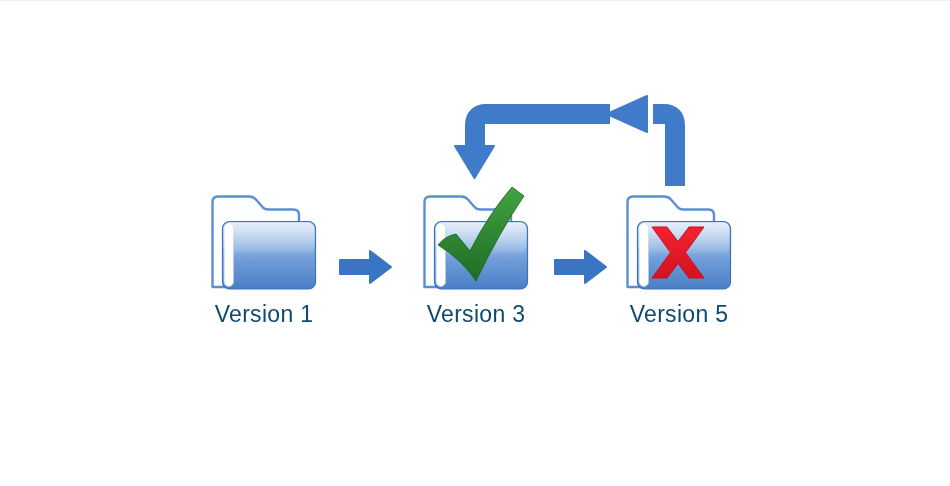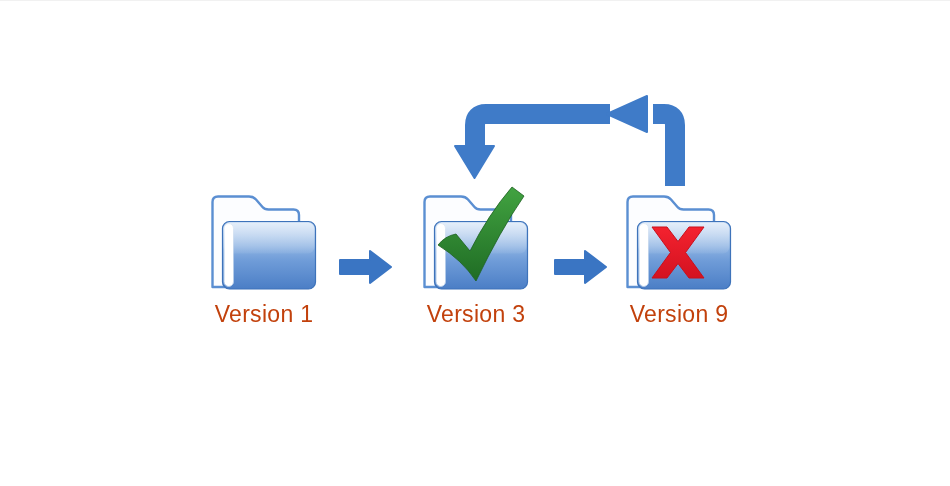--- a/index.html
+++ b/index.html
@@ -14,21 +14,21 @@
   }
   .abs{position:absolute;}
   .folder-group{position:absolute;width:106px;height:98px;}
   .folder-label{
     position:absolute;
     top:108px;left:50%;
     transform:translateX(-50%);
     white-space:nowrap;
     font-size:23px;
     letter-spacing:0.3px;
-    color:#c2410c;
+    color:#0c4a6e;
     font-weight:400;
   }
   .overlay-icon{position:absolute;}
   svg{display:block;}
 </style>
 </head>
 <body>
 
 <div class="canvas">
 
@@ -100,16 +100,16 @@
   <div class="folder-group" style="left:626px;top:192px">
     <svg width="106" height="98" viewBox="0 0 106 98">
       <path d="M 1.5,94 L 1.5,9 Q 1.5,3.5 7,3.5 L 38,3.5 Q 42.5,3.5 45,6.5 L 51.5,14 Q 53.5,16.5 57.5,16.5 L 82.5,16.5 Q 88,16.5 88,22 L 88,94 Z" fill="#fcfdff" stroke="#5b8fd2" stroke-width="2.4" stroke-linejoin="round"></path>
       <rect x="11.5" y="28.5" width="93" height="67.5" rx="7" fill="url(#gradFront)" stroke="#3e73ba" stroke-width="1.2"></rect>
       <rect x="13" y="30.5" width="9.5" height="63" rx="4.75" fill="#ffffff" stroke="#b3cbe9" stroke-width="1"></rect>
       <rect x="12.5" y="29.5" width="91" height="31" rx="6.5" fill="url(#gradGloss)"></rect>
     </svg>
     <svg class="overlay-icon" style="left:24px;top:32px" width="56" height="55" viewBox="0 0 56 55">
       <path d="M 2,2 L 17,2 L 28,16.5 L 39,2 L 54,2 L 35.5,27.5 L 54,53 L 39,53 L 28,38.5 L 17,53 L 2,53 L 20.5,27.5 Z" fill="url(#gradCross)" stroke="#c8101d" stroke-width="1" stroke-linejoin="round"></path>
     </svg>
-    <div class="folder-label">Version 9</div>
+    <div class="folder-label">Version 5</div>
   </div>
 
 </div>
 
 </body></html>

